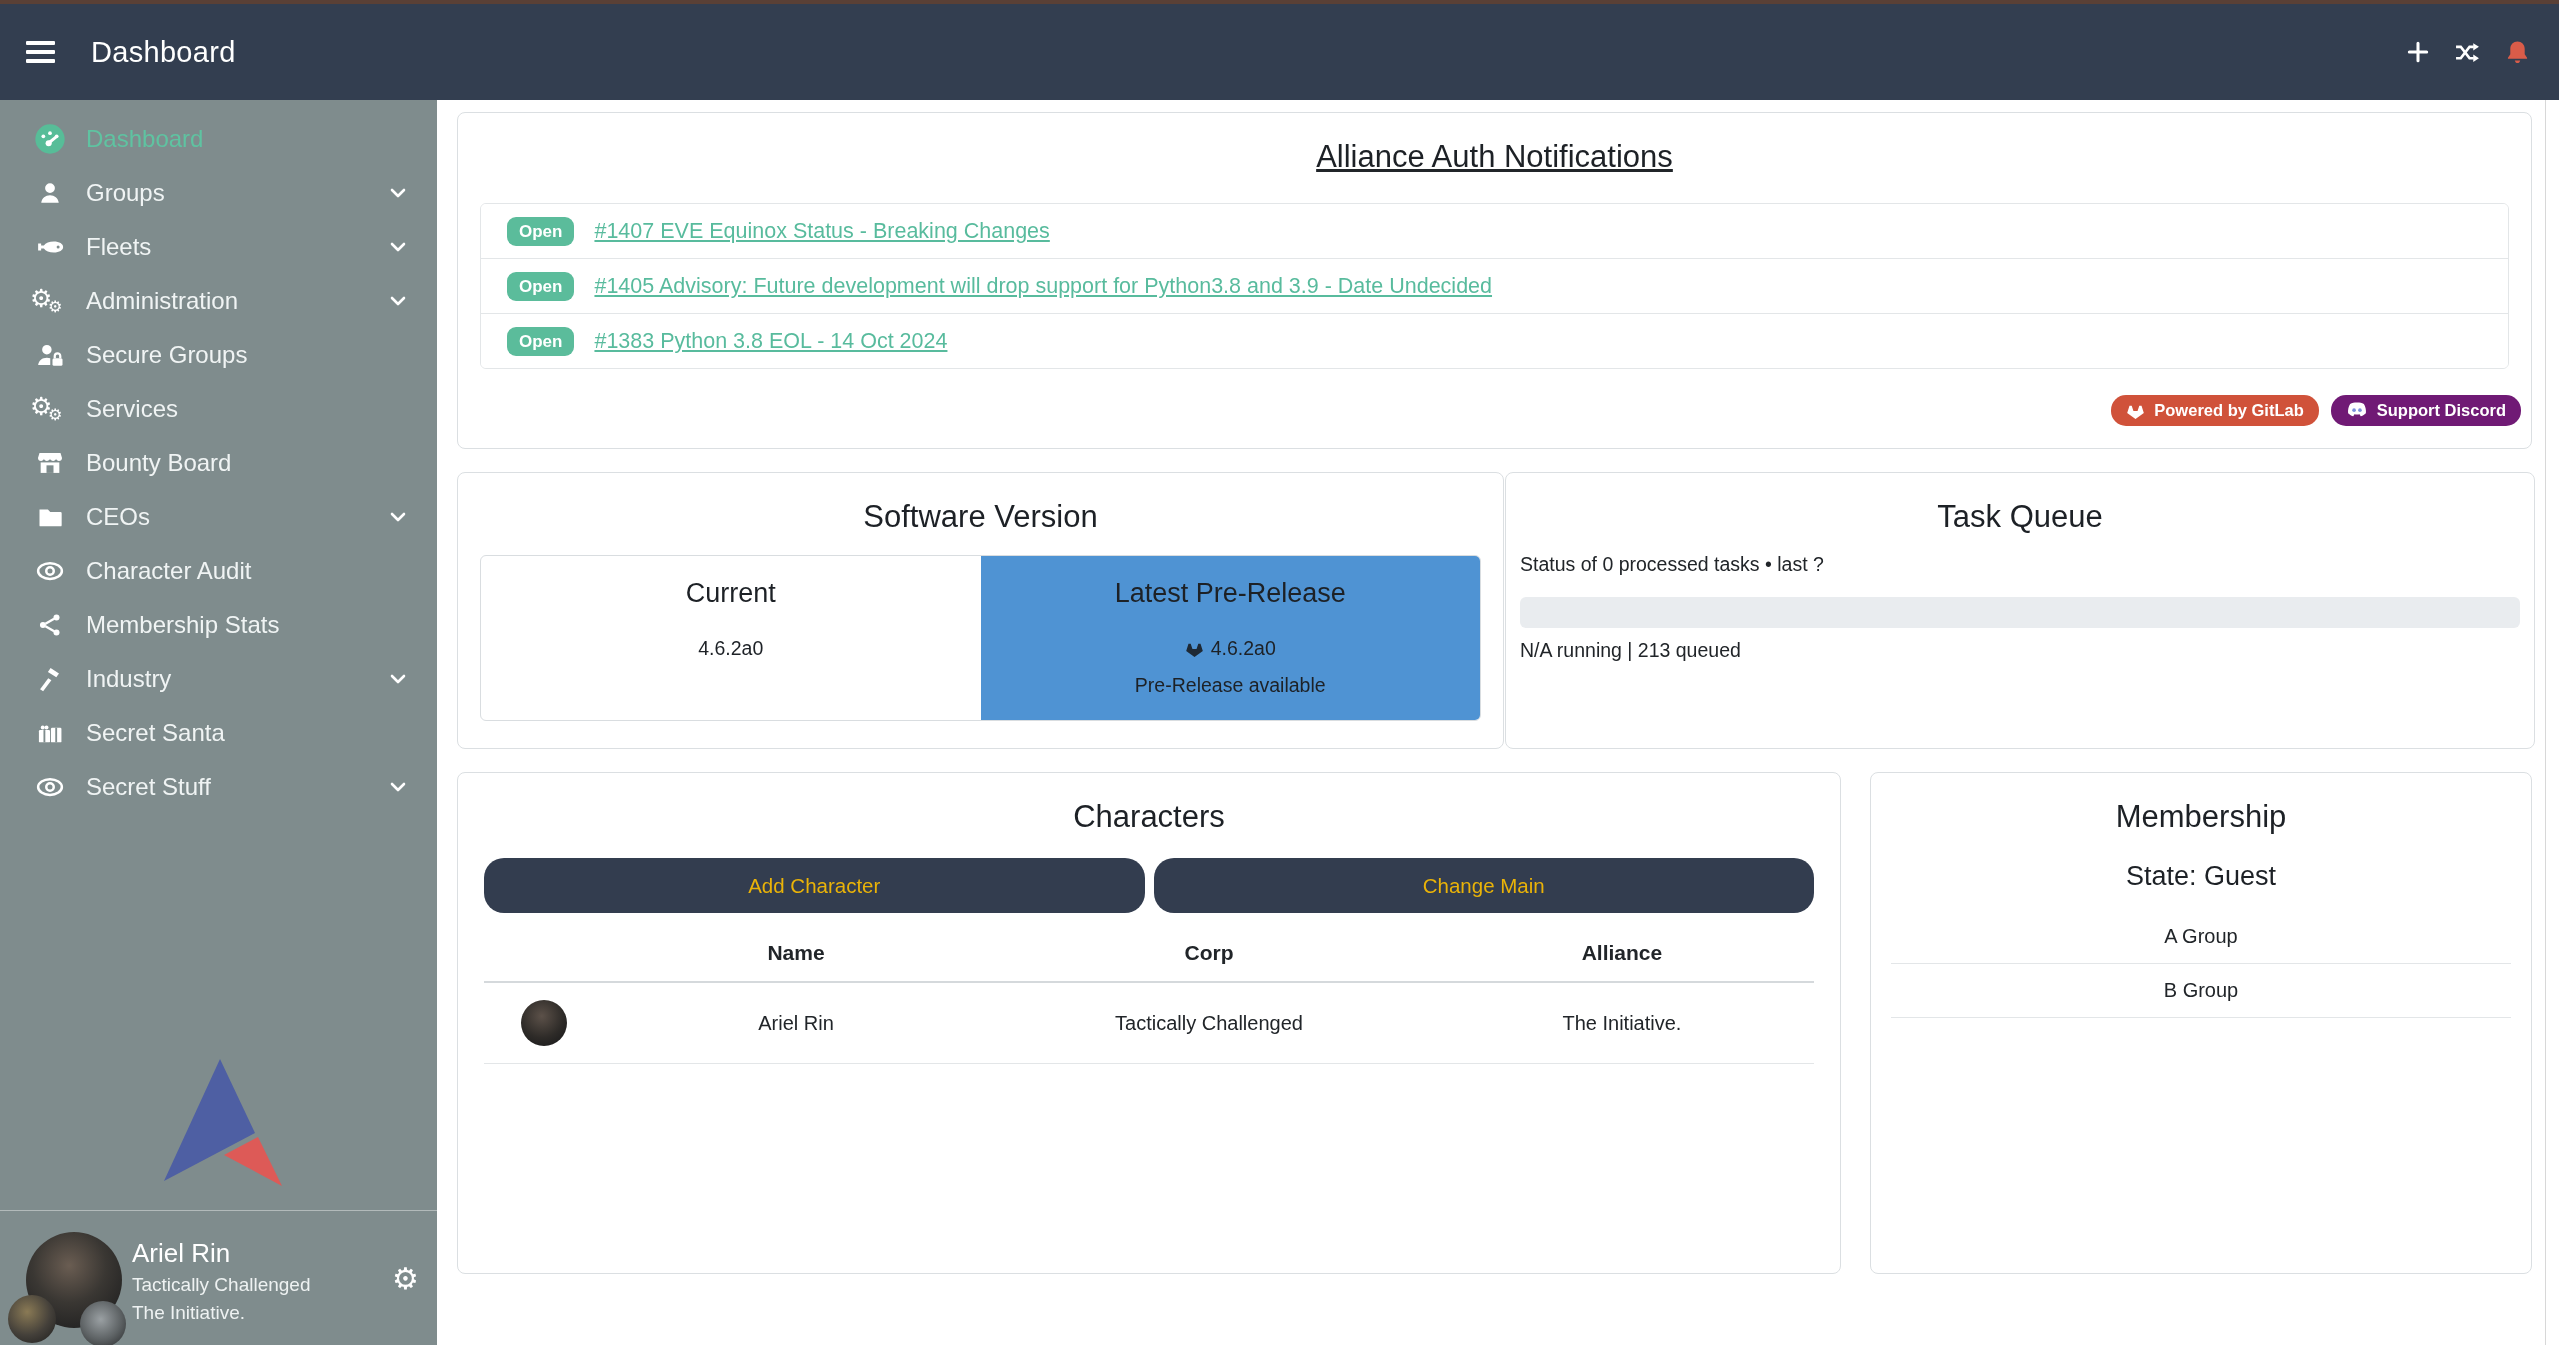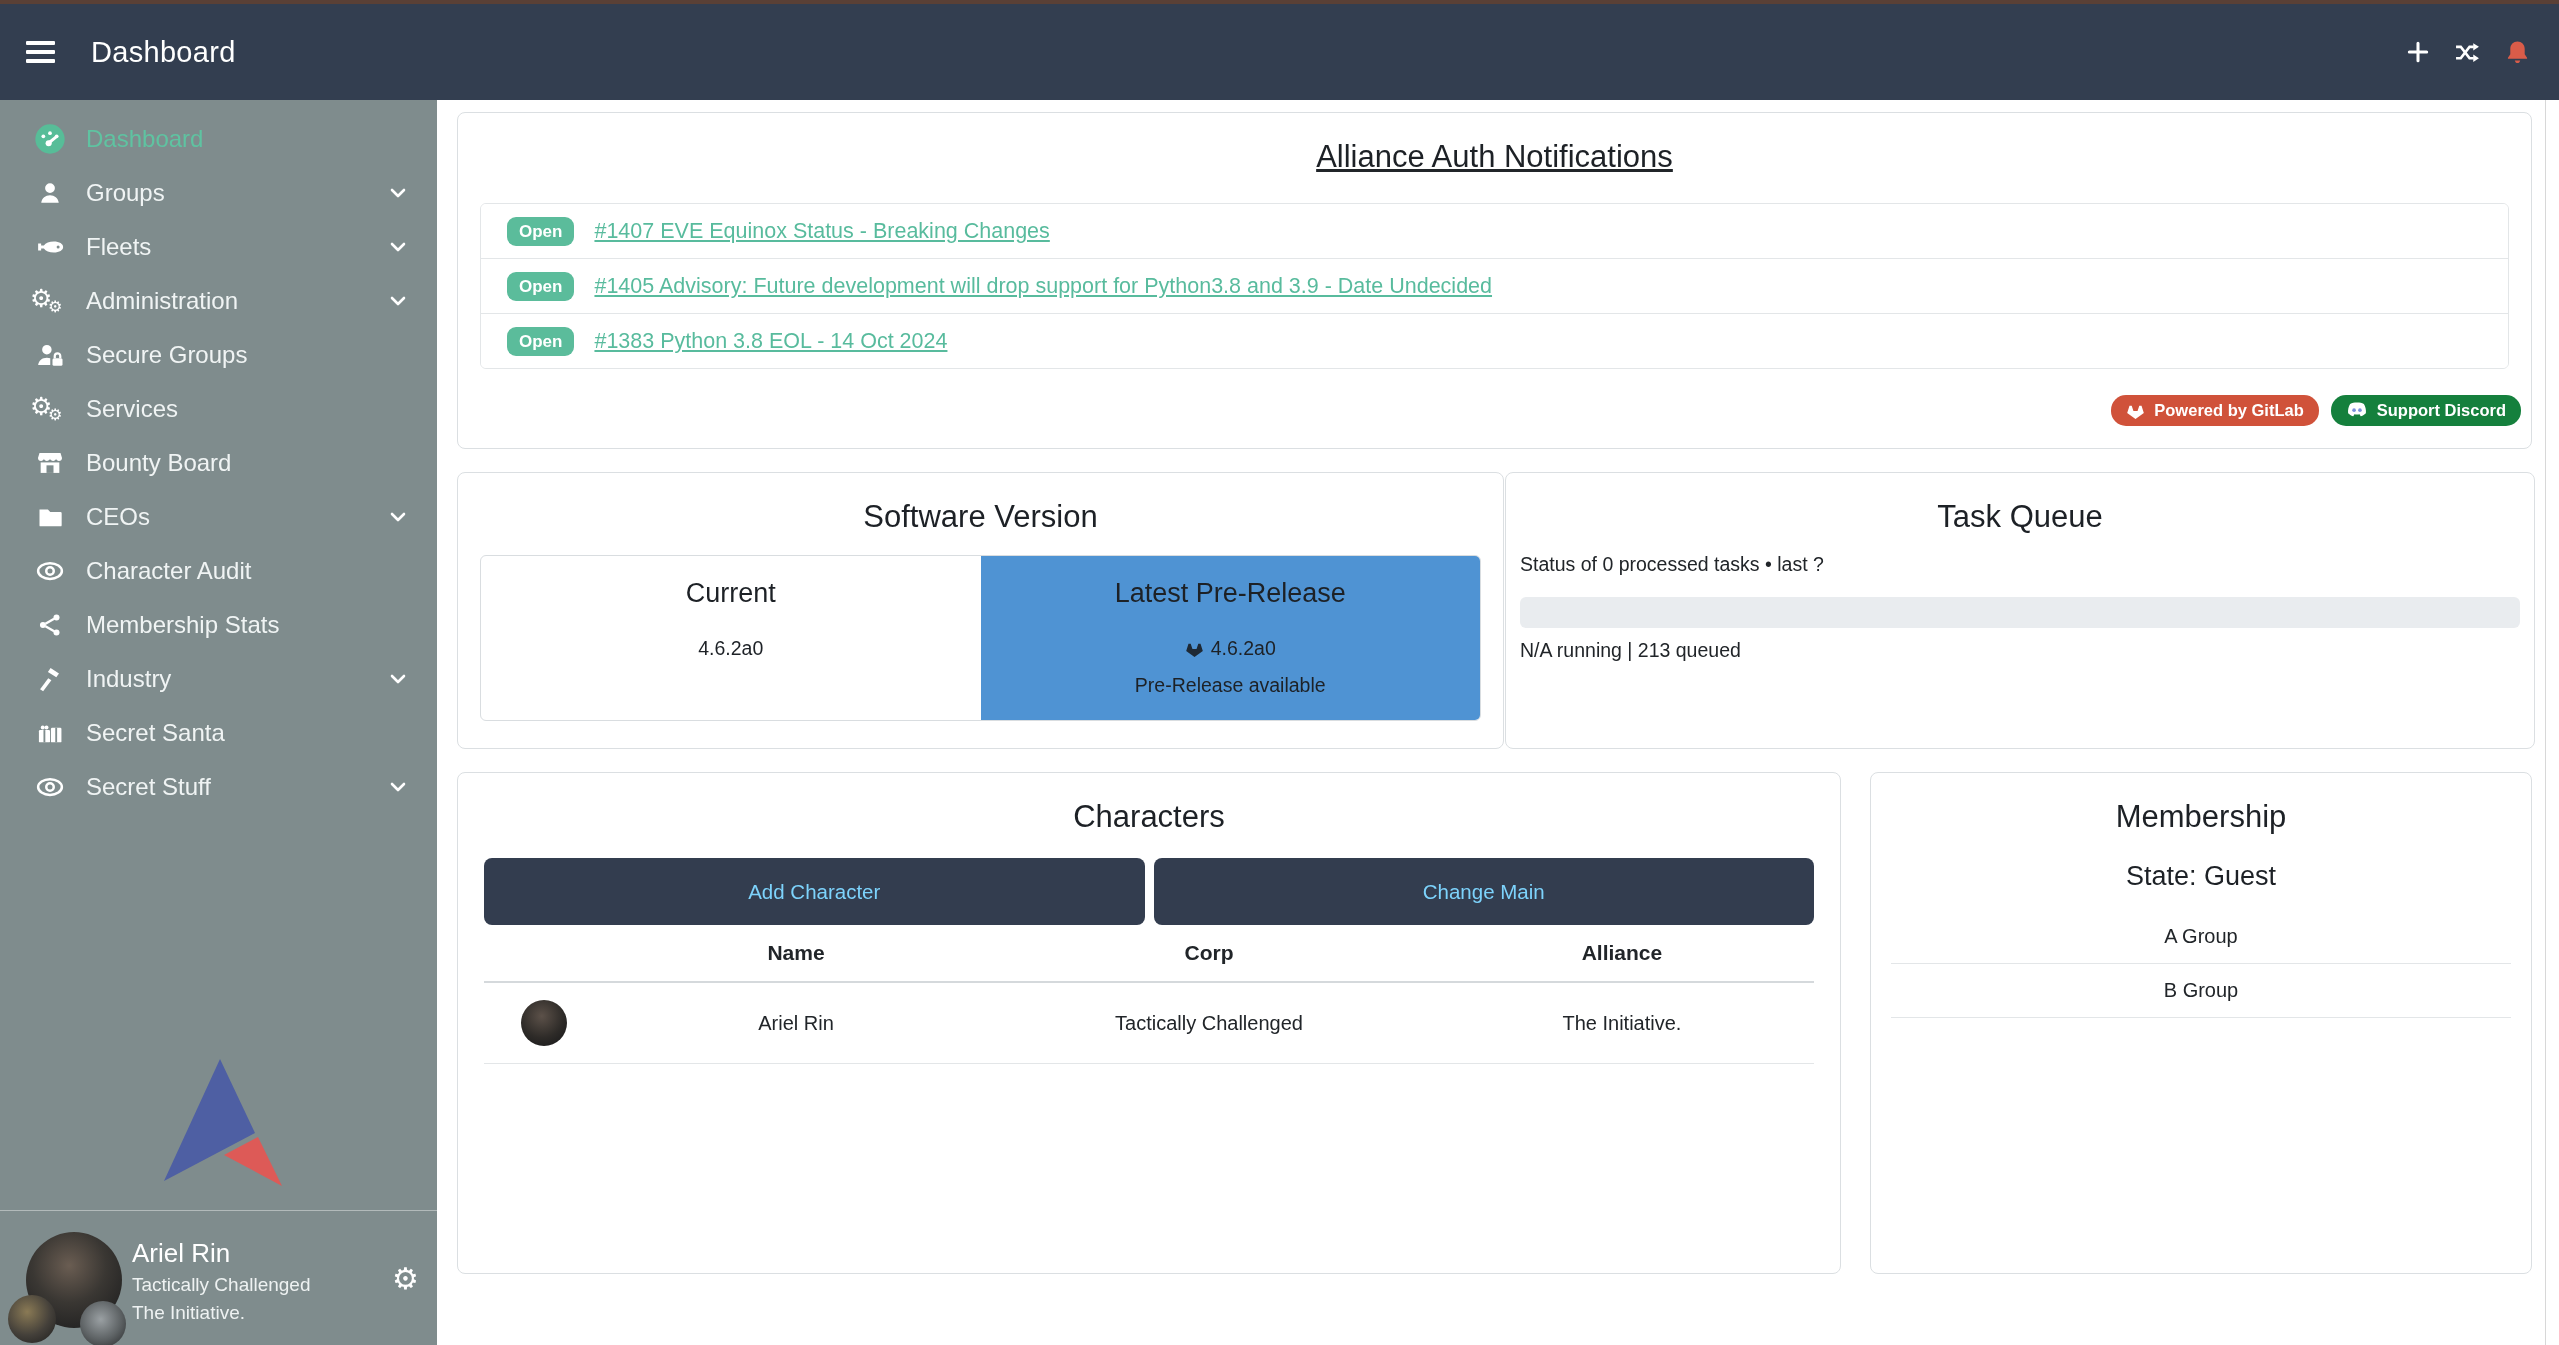--- a/index.html
+++ b/index.html
@@ -53,41 +53,41 @@
               border-radius:6px;overflow:hidden;}
   .notif-row{height:54px;display:flex;align-items:center;padding-left:26px;border-top:1px solid #e3e6e8;background:#fff;}
   .notif-row:first-child{border-top:none;}
   .badge-open{background:#5bbc9b;color:#fff;font-weight:bold;font-size:17px;border-radius:9px;
               padding:6px 12px;margin-right:20px;line-height:1;}
   .notif-link{color:#58bb9d;font-size:21.5px;text-decoration:underline;cursor:pointer;}
   .notif-footer{position:absolute;right:10px;bottom:22px;display:flex;gap:12px;}
   .badge-pill{height:31px;border-radius:15px;display:flex;align-items:center;gap:9px;
               padding:0 15px;color:#fff;font-weight:bold;font-size:16.5px;cursor:pointer;}
   .badge-gitlab{background:#d0523a;}
-  .badge-discord{background:#15803d;}
+  .badge-discord{background:#701a75;}
 
   #panel-sv{left:457px;top:472px;width:1045px;height:275px;}
   .sv-box{position:absolute;left:22px;top:82px;width:999px;height:164px;border:1px solid #d9dde0;
           border-radius:6px;overflow:hidden;display:flex;}
   .sv-col{flex:1;text-align:center;padding-top:22px;}
   .sv-head{font-size:27px;color:#1d2126;}
   .sv-ver{font-size:19.5px;margin-top:28px;display:flex;justify-content:center;align-items:center;gap:7px;color:#1d2126;}
   .sv-note{font-size:19.5px;margin-top:14px;color:#1d2126;}
   .sv-col.stable{background:#57b990;}
   .sv-col.pre{background:#4f93d3;}
 
   #panel-tq{left:1505px;top:472px;width:1028px;height:275px;}
   .tq-status{position:absolute;left:14px;top:80px;font-size:19.5px;}
   .tq-bar{position:absolute;left:14px;right:14px;top:124px;height:31px;background:#e9ecef;border-radius:6px;}
   .tq-fill{height:100%;width:0%;background:#57b990;border-radius:6px;}
   .tq-caption{position:absolute;left:14px;top:166px;font-size:19.5px;}
 
   #panel-chars{left:457px;top:772px;width:1382px;height:500px;}
   .char-buttons{position:absolute;left:26px;right:26px;top:85px;display:flex;gap:9px;}
-  .btn-navy{flex:1;height:67px;background:#333d4f;border:none;border-radius:8px;color:#7dd3fc;
+  .btn-navy{flex:1;height:55px;background:#333d4f;border:none;border-radius:20px;color:#eab308;
             font-size:20.5px;display:flex;align-items:center;justify-content:center;cursor:pointer;
             font-family:"Liberation Sans",sans-serif;}
   .char-table{position:absolute;left:26px;right:26px;top:152px;}
   .char-hrow,.char-row{display:grid;grid-template-columns:120px 1fr 1.15fr 1fr;align-items:center;}
   .char-hrow{height:56px;font-weight:700;font-size:21px;text-align:center;border-bottom:2px solid #d5d9dc;}
   .char-row{height:80px;font-size:20px;text-align:center;border-bottom:1px solid #e3e6e8;}
   .char-avatar{width:46px;height:46px;border-radius:50%;margin:0 auto;
     background:radial-gradient(circle at 45% 35%, #5c5149 0%, #2e2b28 55%, #141517 100%);}
 
   #panel-memb{left:1870px;top:772px;width:660px;height:500px;}

